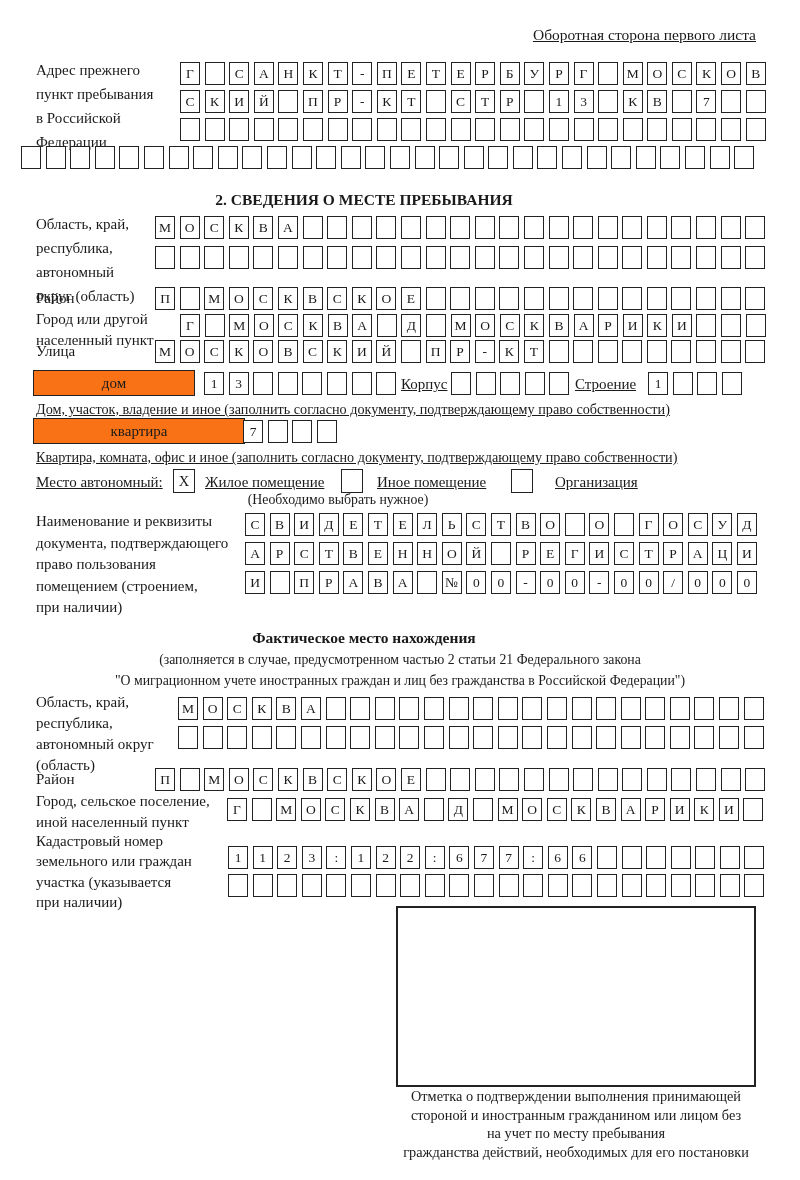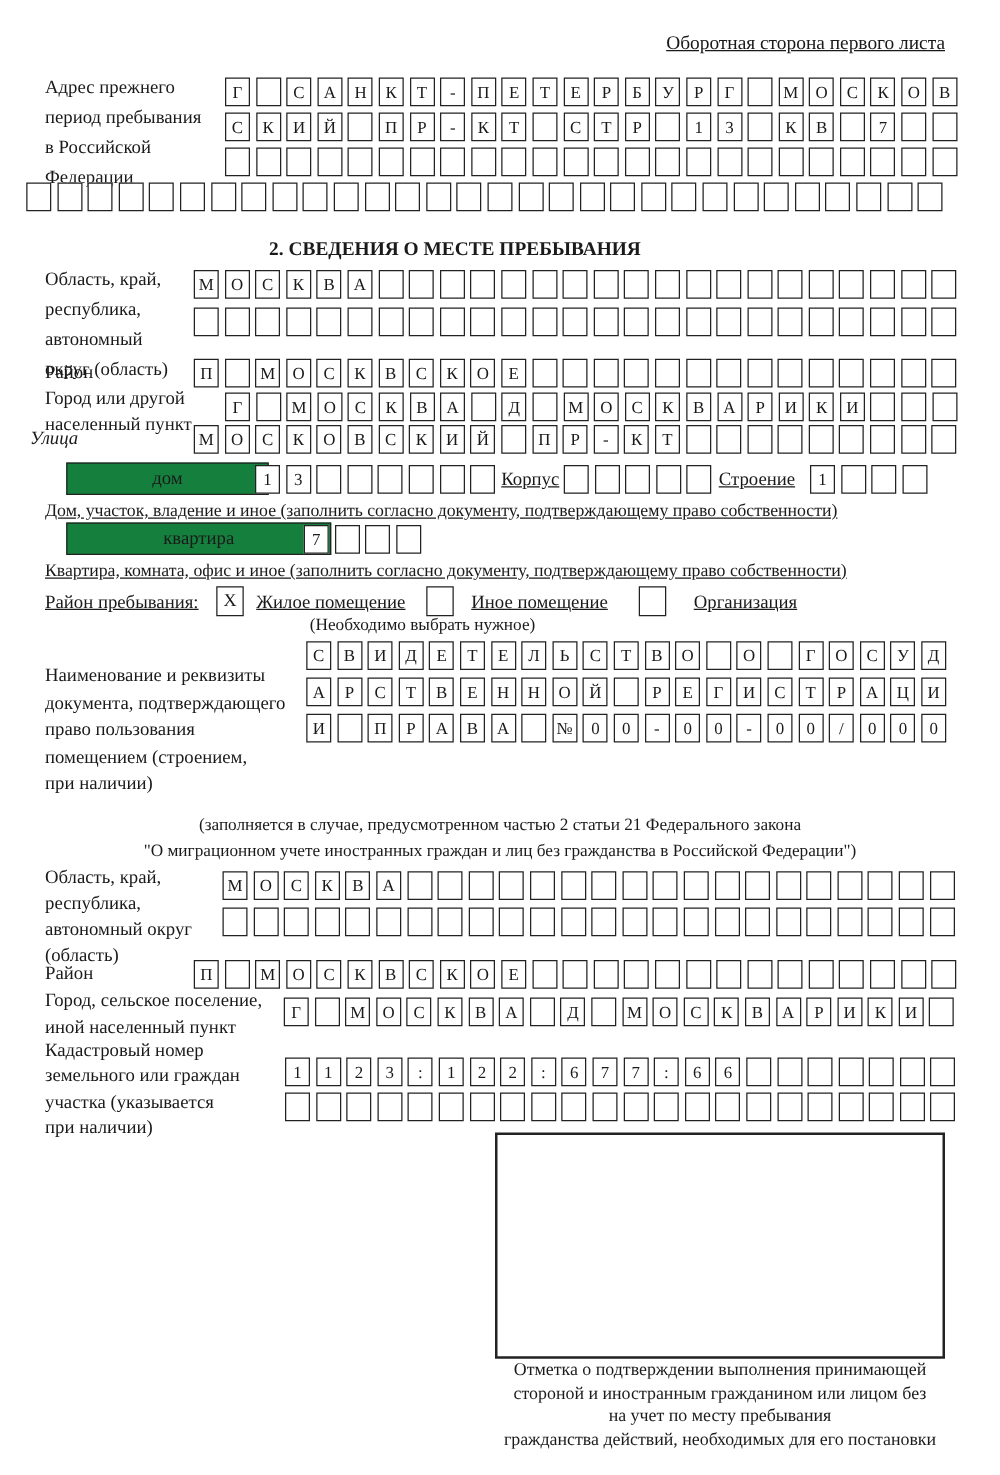--- a/index.html
+++ b/index.html
@@ -8,37 +8,37 @@
   .cells{position:absolute;display:flex;gap:4.6px;}
   .cell{box-sizing:border-box;flex:0 0 20px;width:20px;height:23px;border:1.6px solid #222;
         display:flex;align-items:center;justify-content:center;
         font-size:13.5px;line-height:1;background:#fff;}
   .lbl{position:absolute;font-size:15px;line-height:24px;}
   .lbl.tight{line-height:21px;}
   .lbl.k{line-height:20.3px;}
   .note{position:absolute;font-size:13.8px;text-align:center;}
   .hdr{position:absolute;left:0;width:728px;text-align:center;font-weight:bold;font-size:15.5px;}
   .fieldbox{position:absolute;box-sizing:border-box;height:26px;border:1.7px solid #222;
-            display:flex;align-items:center;justify-content:center;font-size:15px;background:#15803d;margin-left:20px;}
+            display:flex;align-items:center;justify-content:center;font-size:15px;background:#f97316;}
   .checkbox{position:absolute;box-sizing:border-box;width:22px;height:24px;border:1.7px solid #222;
             display:flex;align-items:center;justify-content:center;font-size:14.5px;background:#fff;}
   .inl{position:absolute;font-size:15px;line-height:24px;text-decoration:underline;}
   .stamp{position:absolute;border:2px solid #222;background:#fff;}
   .caption{position:absolute;font-size:14.3px;line-height:18.5px;text-align:center;}
 </style>
 </head>
 <body>
 
 <div class="page">
 
   <div class="inl" style="top:23px;right:44px;font-size:15.5px;">Оборотная сторона первого листа</div>
 
   <div class="lbl" style="left:36px;top:58px;">
       <div>Адрес прежнего</div>
-      <div>период пребывания</div>
+      <div>пункт пребывания</div>
       <div>в Российской</div>
       <div>Федерации</div>
     </div>
   <div class="cells" style="left:180px;top:62px;">
       <span class="cell">Г</span>
       <span class="cell"></span>
       <span class="cell">С</span>
       <span class="cell">А</span>
       <span class="cell">Н</span>
       <span class="cell">К</span>
@@ -262,21 +262,21 @@
       <span class="cell">А</span>
       <span class="cell">Р</span>
       <span class="cell">И</span>
       <span class="cell">К</span>
       <span class="cell">И</span>
       <span class="cell"></span>
       <span class="cell"></span>
       <span class="cell"></span>
     </div>
 
-  <div class="lbl" style="left:24px;top:339px;font-style:italic;">Улица</div>
+  <div class="lbl" style="left:36px;top:339px;">Улица</div>
   <div class="cells" style="left:155px;top:340px;">
       <span class="cell">М</span>
       <span class="cell">О</span>
       <span class="cell">С</span>
       <span class="cell">К</span>
       <span class="cell">О</span>
       <span class="cell">В</span>
       <span class="cell">С</span>
       <span class="cell">К</span>
       <span class="cell">И</span>
@@ -328,30 +328,30 @@
 
   <div class="fieldbox" style="left:33px;top:418px;width:212px;">квартира</div>
   <div class="cells" style="left:243px;top:420px;">
       <span class="cell">7</span>
       <span class="cell"></span>
       <span class="cell"></span>
       <span class="cell"></span>
     </div>
   <div class="inl" style="left:36px;top:445px;font-size:14.2px;">Квартира, комната, офис и иное (заполнить согласно документу, подтверждающему право собственности)</div>
 
-  <div class="inl" style="left:36px;top:470px;">Район пребывания:</div>
+  <div class="inl" style="left:36px;top:470px;">Место автономный:</div>
   <div class="checkbox" style="left:173px;top:469px;">X</div>
   <div class="inl" style="left:205px;top:470px;">Жилое помещение</div>
   <div class="checkbox" style="left:341px;top:469px;"></div>
   <div class="inl" style="left:377px;top:470px;">Иное помещение</div>
   <div class="checkbox" style="left:511px;top:469px;"></div>
   <div class="inl" style="left:555px;top:470px;">Организация</div>
   <div class="note" style="left:138px;top:492px;width:400px;">(Необходимо выбрать нужное)</div>
 
-  <div class="lbl" style="left:36px;top:511px;line-height:21.5px;margin-top:20px;">
+  <div class="lbl" style="left:36px;top:511px;line-height:21.5px;">
       <div>Наименование и реквизиты</div>
       <div>документа, подтверждающего</div>
       <div>право пользования</div>
       <div>помещением (строением,</div>
       <div>при наличии)</div>
     </div>
   <div class="cells" style="left:245px;top:513px;">
       <span class="cell">С</span>
       <span class="cell">В</span>
       <span class="cell">И</span>
@@ -414,20 +414,21 @@
       <span class="cell">0</span>
       <span class="cell">-</span>
       <span class="cell">0</span>
       <span class="cell">0</span>
       <span class="cell">/</span>
       <span class="cell">0</span>
       <span class="cell">0</span>
       <span class="cell">0</span>
     </div>
 
+  <div class="hdr" style="top:629px;">Фактическое место нахождения</div>
   <div class="note" style="left:0;top:652px;width:800px;">(заполняется в случае, предусмотренном частью 2 статьи 21 Федерального закона</div>
   <div class="note" style="left:0;top:673px;width:800px;">"О миграционном учете иностранных граждан и лиц без гражданства в Российской Федерации")</div>
 
   <div class="lbl tight" style="left:36px;top:692px;">
       <div>Область, край,</div>
       <div>республика,</div>
       <div>автономный округ</div>
       <div>(область)</div>
     </div>
   <div class="cells" style="left:178px;top:697px;">

